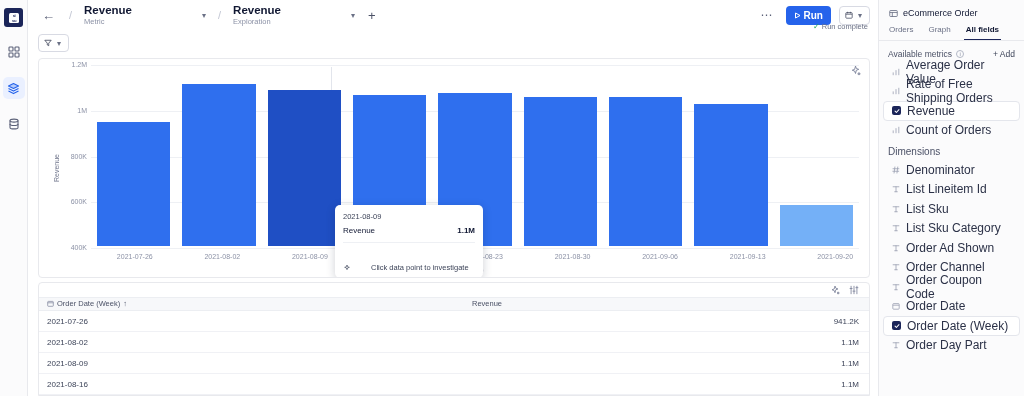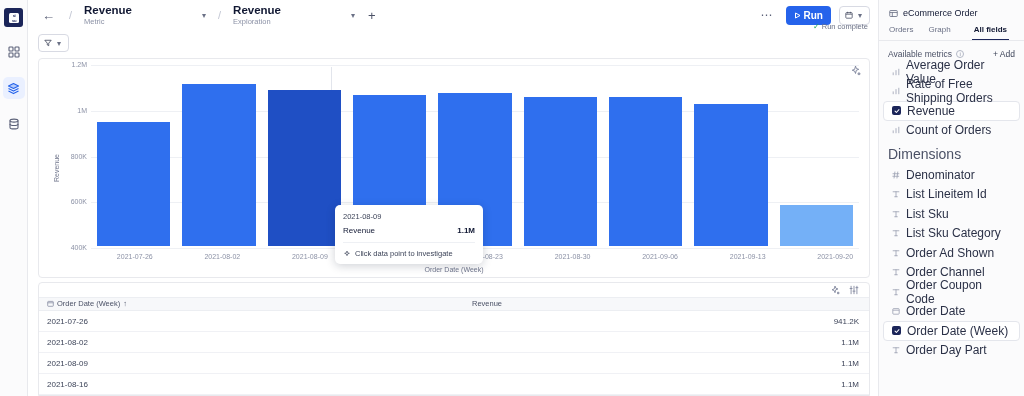--- a/index.html
+++ b/index.html
@@ -108,22 +108,22 @@
   
   .tooltip {
     position: absolute; left: 296px; top: 146px; width: 148px;
     background: #fff; border-radius: 5px; padding: 7px 8px 6px;
     box-shadow: 0 2px 10px rgba(17,24,51,.20); z-index: 5;
   }
   .tt-date { font-size: 7.5px; color: #3d4459; margin-bottom: 5px; }
   .tt-row { display: flex; justify-content: space-between; font-size: 8px; color: #111833; }
   .tt-row .v { font-weight: 700; }
   .tt-cta {
-    margin-top: 7px; border-top: 1px solid #eef0f4; padding-top: 6px;
-    font-size: 7.5px; color: #3d4459; display: flex; align-items: center; gap: 4px;
+    margin-top: 7px; border-top: 1px solid #eef0f4; padding-top: 20px;
+    font-size: 7.5px; color: #3d4459; display: flex; align-items: center; gap: 20px;
   }
 
   
   .table-card {
     margin: 4px 8px 0 10px; background: #fff; border: 1px solid #e8e9ed;
     border-top-left-radius: 4px; border-top-right-radius: 4px;
     flex: 1; display: flex; flex-direction: column; overflow: hidden;
   }
   .table-toolbar {
     height: 19px; display: flex; align-items: center; justify-content: flex-end;
@@ -151,21 +151,21 @@
     width: 146px; flex: 0 0 146px; background: #fbfbfc;
     border-left: 1px solid #e8e9ed; height: 396px;
     display: flex; flex-direction: column; overflow: hidden;
   }
   .panel-head {
     display: flex; align-items: center; gap: 5px; padding: 8px 10px 0;
     font-size: 9px; color: #111833;
   }
   .panel-tabs { display: flex; gap: 15px; padding: 7px 10px 0; position: relative; }
   .ptab { font-size: 8px; color: #6b7186; padding-bottom: 6px; position: relative; }
-  .ptab.active { color: #111833; font-weight: 600; margin-left: 8px; }
+  .ptab.active { color: #111833; font-weight: 600; }
   .ptab.active::after {
     content: ""; position: absolute; left: -2px; right: -2px; bottom: 0;
     height: 1.5px; background: #1b2559;
   }
   .panel-div { height: 1px; background: #e8e9ed; }
   .panel-body { flex: 1; overflow: hidden; padding-top: 6px; }
   .sec-head {
     display: flex; align-items: center; padding: 2px 9px 3px;
     font-size: 8.5px; color: #4b5166;
   }
@@ -180,21 +180,21 @@
     padding: 0 8px; font-size: 12px; color: #2b3147; border-radius: 4px;
     margin: 0 4px;
   }
   .field.selected { background: #fff; border: 1px solid #e4e6ec; }
   .fi { width: 9px; color: #9aa0b1; display: flex; justify-content: center; flex: 0 0 9px; }
   .cbox {
     width: 9px; height: 9px; border-radius: 2px; background: #1b2559;
     display: flex; align-items: center; justify-content: center; flex: 0 0 9px;
   }
   .cbox svg { width: 6px; height: 6px; }
-  .sec-title { padding: 6px 9px 3px; font-size: 14px; color: #4b5166; }
+  .sec-title { padding: 6px 9px 3px; font-size: 10px; color: #4b5166; }
   svg { display: block; }
 </style>
 </head>
 <body>
 
 <div class="app">
 
   <div class="rail">
     <div class="logo">
       <svg width="12" height="12" viewBox="0 0 12 12">

